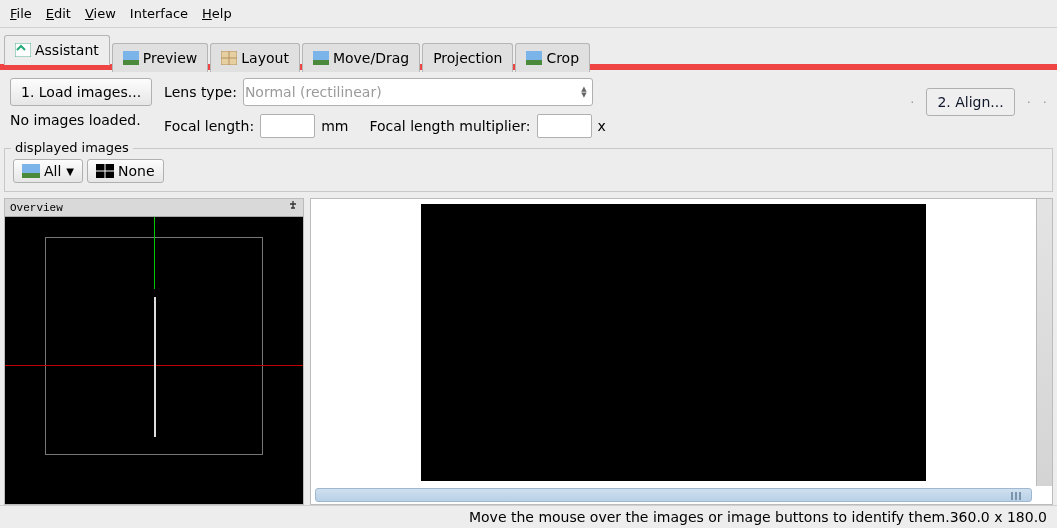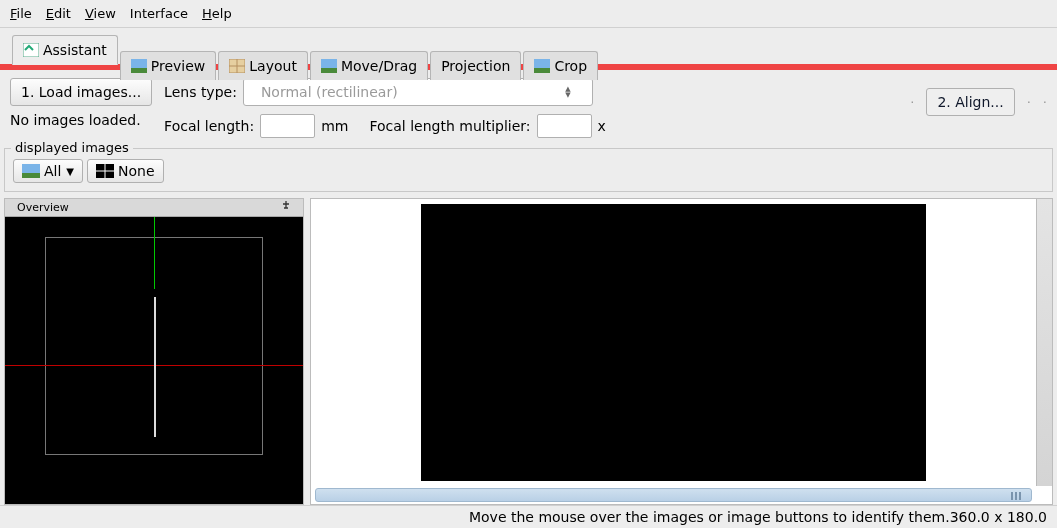--- a/index.html
+++ b/index.html
@@ -26,34 +26,33 @@
     cursor: default;
   }
   .menubar .mnemonic { text-decoration: underline; }
 
   
   .tabstrip {
     display: flex;
     align-items: flex-end;
     padding: 6px 4px 0 4px;
     background: #ededed;
-    margin-left: 8px;
   }
   .tab {
     display: flex;
     align-items: center;
     gap: 4px;
     padding: 6px 10px;
     border: 1px solid #b5b5b5;
     border-bottom: none;
     background: #e0e0e0;
     margin-right: 2px;
     border-radius: 3px 3px 0 0;
     position: relative;
-    top: 16px;
+    top: 8px;
     font-size: 14px;
   }
   .tab.active {
     background: #ededed;
     border-bottom: 1px solid #ededed;
     top: 1px;
     z-index: 2;
   }
   .tab-icon {
     width: 16px; height: 14px;
@@ -83,21 +82,21 @@
     background: #efefef;
   }
   .assistant-col1 { display:flex; flex-direction:column; gap:6px; align-items:flex-start;}
   .assistant-row { display:flex; align-items:center; gap:6px; font-size:14px;}
   .label { font-size:14px; }
   .combo {
     display:flex; align-items:center; justify-content:space-between;
     width: 350px; height:28px;
     border:1px solid #b0b0b0; border-radius:3px;
     background:#fff; color:#9a9a9a;
-    padding:0 17px;
+    padding:0 1px;
   }
   .combo .spinner { width:14px; display:flex; flex-direction:column; font-size:7px; color:#666; line-height:6px; text-align:center;}
   .textfield {
     width:55px; height:24px; border:1px solid #b0b0b0; background:#fff; border-radius:2px;
   }
   .assistant-right { display:flex; gap:12px; align-items:center; margin-left:auto; padding-top:10px;}
   .dot { color:#9a9a9a; }
 
   
   .group {
@@ -121,22 +120,23 @@
   .mini-icon { width:18px; height:14px; display:inline-block;}
 
   
   .split { flex:1; display:flex; gap:6px; padding:0 4px; min-height:0;}
   .overview {
     width:300px; background:#000; position:relative; border:1px solid #bcbcbc;
     display:flex; flex-direction:column;
   }
   .overview-header {
     background:#d9d9d9; color:#000; font-size:11px;
-    padding:2px 12px; display:flex; justify-content:space-between; align-items:center;
+    padding:2px 5px; display:flex; justify-content:space-between; align-items:center;
     border-bottom:1px solid #a8a8a8;
+    font-family:Liberation Mono, monospace;
   }
   .pin { font-size:11px; }
   .overview-canvas { flex:1; position:relative; }
   .ov-box { position:absolute; border:1px solid #777; }
   .ov-line { position:absolute; }
 
   .canvas-wrap { flex:1; display:flex; flex-direction:column; border:1px solid #bcbcbc; background:#fff; min-width:0;}
   .scroll-row { flex:1; display:flex; min-height:0;}
   .canvas {
     flex:1; background:#fff; position:relative; overflow:hidden;

